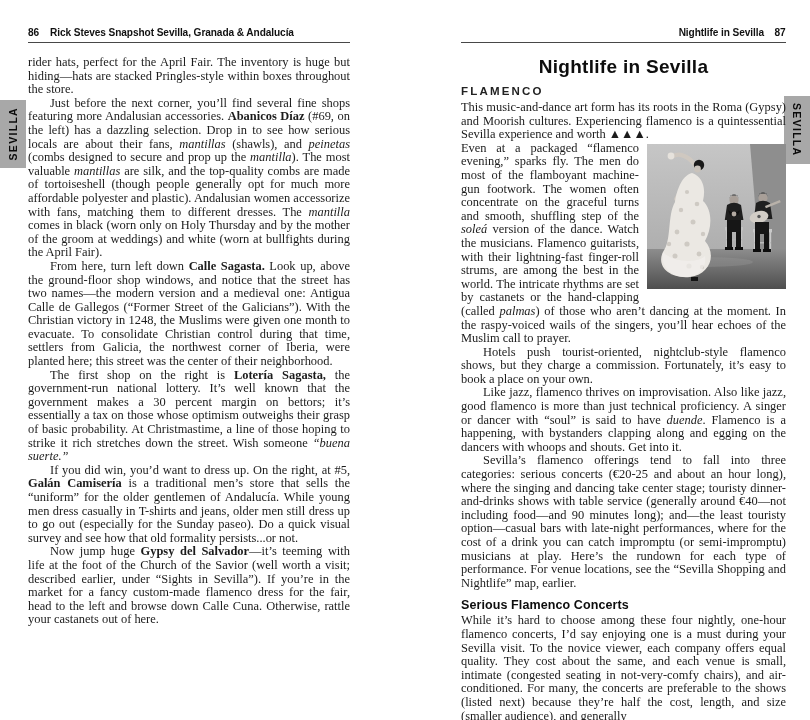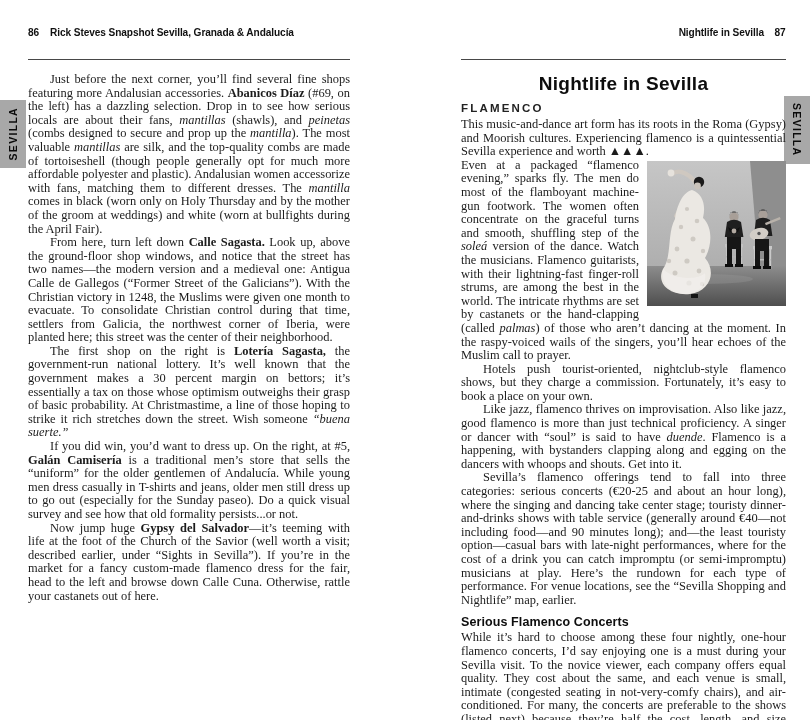--- a/index.html
+++ b/index.html
@@ -7,21 +7,21 @@
   body {
     width:810px; height:720px; position:relative; overflow:hidden;
     font-family:"Liberation Serif", serif; color:#1b1b1b;
   }
   .page { position:absolute; top:26px; }
   #left-page  { left:28px;  width:322px; }
   #right-page { left:461px; width:325px; }
 
   .pg-header {
     display:flex; align-items:baseline; gap:9px;
-    border-bottom:1.6px solid #474747; padding-bottom:21px;
+    border-bottom:1.6px solid #474747; padding-bottom:4px;
     font-family:"Liberation Sans", sans-serif; font-weight:bold;
     font-size:11.5px; color:#111; white-space:nowrap;
   }
   .pg-header.right { justify-content:flex-end; }
   .cond   { display:inline-block; transform:scaleX(0.88); transform-origin:0 50%; letter-spacing:-0.1px; }
   .cond-r { display:inline-block; transform:scaleX(0.88); transform-origin:100% 50%; letter-spacing:-0.1px; }
 
   .bodytext { margin-top:13px; }
   p.book {
     font-size:12.45px; line-height:13.6px; text-align:justify;
@@ -74,20 +74,21 @@
 <div class="tab" id="tab-right">
   <span class="v">SEVILLA</span>
 </div>
 
 <div class="page" id="left-page">
   <div class="pg-header">
     <span class="cond">86</span>
     <span class="cond">Rick Steves Snapshot Sevilla, Granada &amp; Andalucía</span>
   </div>
   <div class="bodytext">
+    <p class="book"><span>rider hats, perfect for the April Fair. The inventory is huge but hiding—hats are stacked Pringles-style within boxes throughout the store.</span></p>
     <p class="book indent"><span>Just before the next corner, you’ll find several fine shops featuring more Andalusian accessories. </span><b>Abanicos Díaz</b><span> (#69, on the left) has a dazzling selection. Drop in to see how serious locals are about their fans, </span><i>mantillas</i><span> (shawls), and </span><i>peinetas</i><span> (combs designed to secure and prop up the </span><i>mantilla</i><span>). The most valuable </span><i>mantillas</i><span> are silk, and the top-quality combs are made of tortoiseshell (though people generally opt for much more affordable polyester and plastic). Andalusian women accessorize with fans, matching them to different dresses. The </span><i>mantilla</i><span> comes in black (worn only on Holy Thursday and by the mother of the groom at weddings) and white (worn at bullfights during the April Fair).</span></p>
     <p class="book indent"><span>From here, turn left down </span><b>Calle Sagasta.</b><span> Look up, above the ground-floor shop windows, and notice that the street has two names—the modern version and a medieval one: Antigua Calle de Gallegos (“Former Street of the Galicians”). With the Christian victory in 1248, the Muslims were given one month to evacuate. To consolidate Christian control during that time, settlers from Galicia, the northwest corner of Iberia, were planted here; this street was the center of their neighborhood.</span></p>
     <p class="book indent"><span>The first shop on the right is </span><b>Lotería Sagasta,</b><span> the government-run national lottery. It’s well known that the government makes a 30 percent margin on bettors; it’s essentially a tax on those whose optimism outweighs their grasp of basic probability. At Christmastime, a line of those hoping to strike it rich stretches down the street. Wish someone </span><i>“buena suerte.”</i></p>
     <p class="book indent"><span>If you did win, you’d want to dress up. On the right, at #5, </span><b>Galán Camisería</b><span> is a traditional men’s store that sells the “uniform” for the older gentlemen of Andalucía. While young men dress casually in T-shirts and jeans, older men still dress up to go out (especially for the Sunday paseo). Do a quick visual survey and see how that old formality persists...or not.</span></p>
     <p class="book indent"><span>Now jump huge </span><b>Gypsy del Salvador</b><span>—it’s teeming with life at the foot of the Church of the Savior (well worth a visit; described earlier, under “Sights in Sevilla”). If you’re in the market for a fancy custom-made flamenco dress for the fair, head to the left and browse down Calle Cuna. Otherwise, rattle your castanets out of here.</span></p>
   </div>
 </div>
 
 <div class="page" id="right-page">
   <div class="pg-header right">

